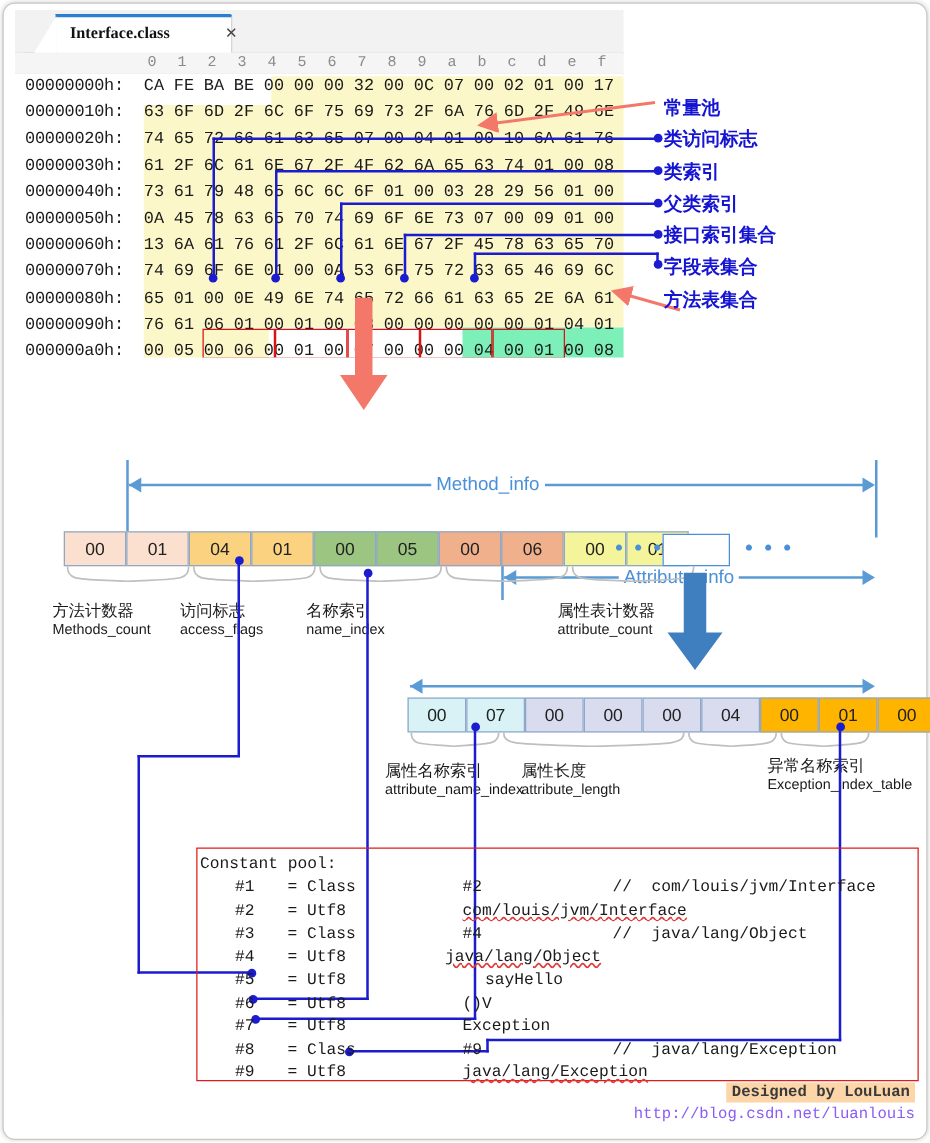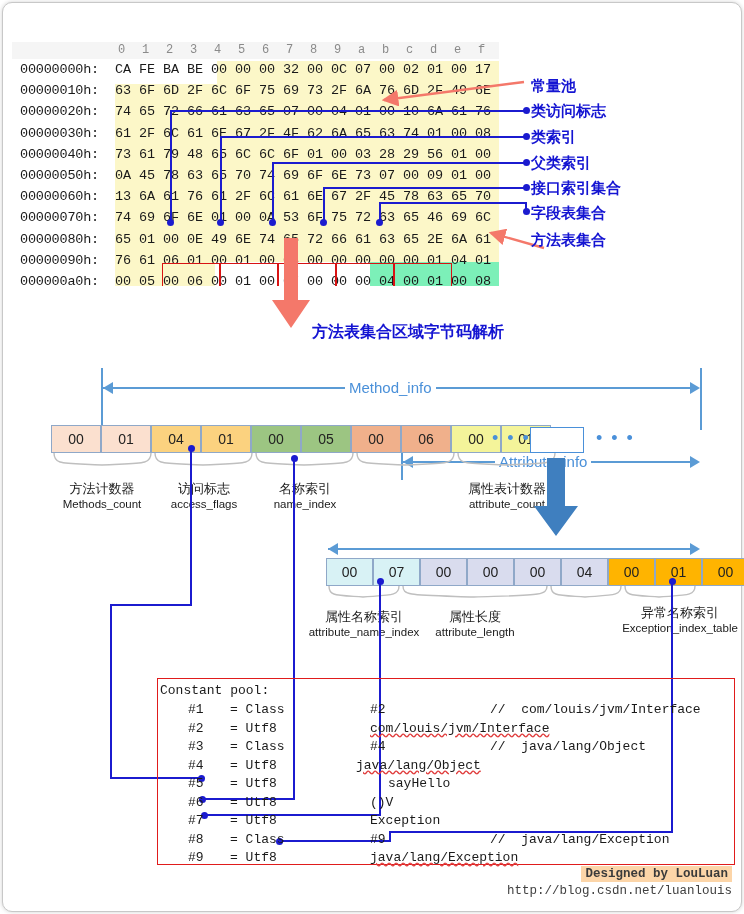--- a/index.html
+++ b/index.html
@@ -87,21 +87,21 @@
     width:50px;height:28px;border:1px solid #8fa8c8;box-sizing:border-box;
     display:flex;align-items:center;justify-content:center;
     font:14px "Liberation Sans", sans-serif;color:#222;
   }
   .cell.sm{width:47px;}
 
   
   .brace{position:absolute;}
 
   .fld{
-    position:absolute;text-align:center;
+    position:absolute;text-align:left;
   }
   .fld .cn{display:block;font:13px "Liberation Sans", sans-serif;color:#1a1a1a;white-space:nowrap;}
   .fld .en{display:block;font:11.5px "Liberation Sans", sans-serif;color:#1a1a1a;white-space:nowrap;}
 
   .dots{position:absolute;font:18px "Liberation Sans",sans-serif;color:#4a90d9;letter-spacing:2px;}
   .emptybox{position:absolute;width:52px;height:24px;border:1.4px solid #4a90d9;background:#fff;}
 
   
   .bigarrow{position:absolute;}
 
@@ -118,31 +118,37 @@
   .wavy{ text-decoration:underline; text-decoration-style:wavy; text-decoration-color:#e03a3a; }
 
   
   .sig{
     position:absolute;right:12px;top:866px;
     font:bold 12.5px "Liberation Mono", monospace;color:#3a3a3a;
     background:#fcd5a8;padding:1px 4px;white-space:nowrap;
   }
   .sigurl{
     position:absolute;right:12px;top:884px;
-    font:12.5px "Liberation Mono", monospace;color:#404040;white-space:nowrap;
+    font:12.5px "Liberation Mono", monospace;color:#8b5cf6;white-space:nowrap;
   }
 </style>
 </head>
 <body>
 
 <div id="canvas">
   <div class="page-frame"></div>
 
   <div class="hexwin">
 
+    <div class="tabstrip">
+      <div class="tab-slant"></div>
+      <div class="tab"></div>
+      <div class="tab-label">Interface.class</div>
+      <div class="tab-close">✕</div>
+    </div>
 
     <div class="colhdr" id="colhdr">
         <span class="ch" style="left: 106px;">0</span>
         <span class="ch" style="left: 130px;">1</span>
         <span class="ch" style="left: 154px;">2</span>
         <span class="ch" style="left: 178px;">3</span>
         <span class="ch" style="left: 202px;">4</span>
         <span class="ch" style="left: 226px;">5</span>
         <span class="ch" style="left: 250px;">6</span>
         <span class="ch" style="left: 274px;">7</span>
@@ -265,21 +271,20 @@
         </marker>
       </defs>
     <line x1="58" y1="20" x2="5" y2="5" stroke="#f4786a" stroke-width="2.4" marker-end="url(#ra2)"></line>
   </svg>
   <div class="cn-lab" style="left:531px;top:231px;">方法表集合</div>
 
   <svg class="redarrow" style="left:270px;top:238px;width:42px;height:92px;" viewBox="0 0 42 92">
     <polygon points="14,0 28,0 28,62 40,62 21,90 2,62 14,62" fill="#f4786a"></polygon>
   </svg>
 
-  <div class="dia-title" style="left:312px;top:322px;">方法表集合区域字节码解析</div>
 
   <div class="dim-tick" style="left:101px;top:368px;height:62px;"></div>
   <div class="dim-tick" style="left:700px;top:368px;height:62px;"></div>
   <div class="dim-line" style="left:103px;top:387px;width:595px;"></div>
   <div class="dim-ah" style="left:103px;top:382px;border-right:10px solid #5b9bd5;"></div>
   <div class="dim-ah" style="left:690px;top:382px;border-left:10px solid #5b9bd5;"></div>
   <div class="dim-lbl" style="left:345px;top:379px;">Method_info</div>
 
   <div class="dim-tick" style="left:401px;top:440px;height:40px;"></div>
   <div class="dim-line" style="left:403px;top:461px;width:295px;"></div>

